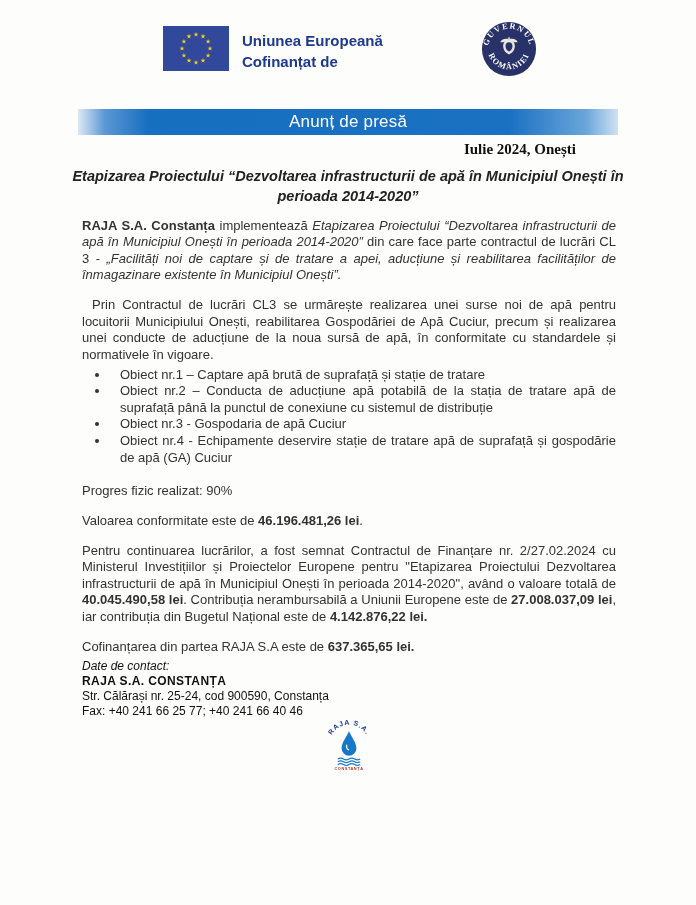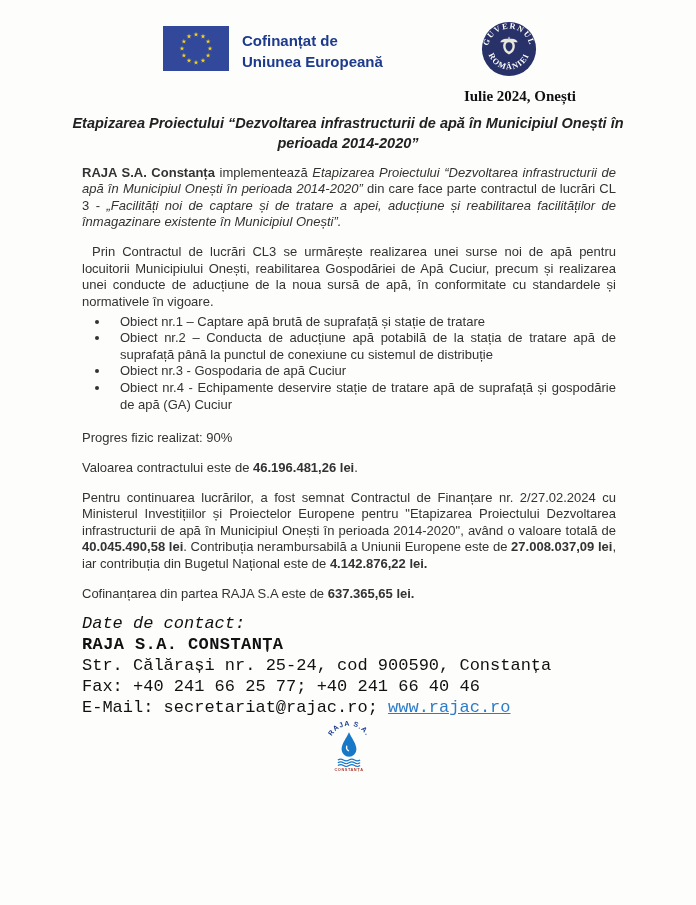--- a/index.html
+++ b/index.html
@@ -32,22 +32,22 @@
   .main{padding:0 80px 0 82px;font-size:13px;line-height:1.28;text-align:justify;}
   .main p{margin:13px 0 0 0;}
   .p-lead{margin-top:11px !important;}
   .p-indent{text-indent:10px;}
   .b{font-weight:bold;}
   .i{font-style:italic;}
   ul.objects{margin:3px 0 12px 0;padding-left:28px;}
   ul.objects li{padding-left:10px;margin:0;text-align:justify;}
   .progress{font-weight:normal;margin-top:17px !important;}
   
-  .contact{font-family:Liberation Mono, monospace;font-size:17px;line-height:1.23;
-    color:#111;margin-top:12px;}
+  .contact{font-family:Liberation Sans, sans-serif;font-size:12px;line-height:1.23;
+    color:#111;margin-top:4px;}
   .contact .label{font-style:italic;}
   .contact .name{font-weight:bold;letter-spacing:.4px;}
   .link{color:#2d7cc9;text-decoration:underline;cursor:pointer;}
   
   .logo-row{display:flex;justify-content:center;margin-top:2px;}
 </style>
 </head>
 <body>
 
 <div class="page">
@@ -66,22 +66,22 @@
         <use href="#st" x="45.1" y="29.5"></use>
         <use href="#st" x="40" y="34.6"></use>
         <use href="#st" x="33" y="36.5"></use>
         <use href="#st" x="26" y="34.6"></use>
         <use href="#st" x="20.9" y="29.5"></use>
         <use href="#st" x="19" y="22.5"></use>
         <use href="#st" x="20.9" y="15.5"></use>
         <use href="#st" x="26" y="10.4"></use>
       </svg>
       <div class="eu-text">
+        <div>Uniunea Europeană</div>
         <div>Cofinanțat de</div>
-        <div>Uniunea Europeană</div>
       </div>
     </div>
 
     <div class="gov-seal">
       <svg width="58" height="58" viewBox="0 0 60 60" aria-hidden="true">
         <circle cx="30" cy="30" r="28" fill="#283168"></circle>
         <defs>
           <path id="arcTop" d="M 8,31 A 22,22 0 0 1 52,31" fill="none"></path>
           <path id="arcBot" d="M 8,29 A 22,22 0 0 0 52,29" fill="none"></path>
         </defs>
@@ -93,54 +93,56 @@
         </text>
         <g>
           <path d="M30 17 l1.3 2.4 h-2.6 z" fill="#e9e7db"></path>
           <path d="M30 20 c4.5 -1.5 8 0.5 9 3 c-2 0.3 -3.5 0 -4.5 -0.6 c1.8 2.2 2 5.4 0.8 8.2 c-1 2.4 -2.9 4.2 -5.3 5 c-2.4 -0.8 -4.3 -2.6 -5.3 -5 c-1.2 -2.8 -1 -6 0.8 -8.2 c-1 0.6 -2.5 0.9 -4.5 0.6 c1 -2.5 4.5 -4.5 9 -3 z" fill="#e9e7db"></path>
           <path d="M30 23 c2.2 0 3.6 1.6 3.6 3.8 c0 2.8 -1.5 5 -3.6 5.9 c-2.1 -0.9 -3.6 -3.1 -3.6 -5.9 c0 -2.2 1.4 -3.8 3.6 -3.8 z" fill="#283168"></path>
         </g>
       </svg>
     </div>
   </div>
 
+  <div class="banner">
+    <span>Anunț de presă</span>
+  </div>
 
   <div class="dateline">Iulie 2024, Onești</div>
 
   <h1 class="title">Etapizarea Proiectului “Dezvoltarea infrastructurii de apă în Municipiul Onești în perioada 2014-2020”</h1>
 
   <div class="main">
 
     <p class="p-lead"><span class="b">RAJA S.A. Constanța</span><span> implementează </span><span class="i">Etapizarea Proiectului “Dezvoltarea infrastructurii de apă în Municipiul Onești în perioada 2014-2020”</span><span> din care face parte contractul de lucrări CL 3 - </span><span class="i">„Facilități noi de captare și de tratare a apei, aducțiune și reabilitarea facilităților de înmagazinare existente în Municipiul Onești”.</span></p>
 
     <p class="p-indent">Prin Contractul de lucrări CL3 se urmărește realizarea unei surse noi de apă pentru locuitorii Municipiului Onești, reabilitarea Gospodăriei de Apă Cuciur, precum și realizarea unei conducte de aducțiune de la noua sursă de apă, în conformitate cu standardele și normativele în vigoare.</p>
 
     <ul class="objects">
       <li>Obiect nr.1 – Captare apă brută de suprafață și stație de tratare</li>
       <li>Obiect nr.2 – Conducta de aducțiune apă potabilă de la stația de tratare apă de suprafață până la punctul de conexiune cu sistemul de distribuție</li>
       <li>Obiect nr.3 - Gospodaria de apă Cuciur</li>
       <li>Obiect nr.4 - Echipamente deservire stație de tratare apă de suprafață și gospodărie de apă (GA) Cuciur</li>
     </ul>
 
     <p class="progress">Progres fizic realizat: 90%</p>
 
-    <p><span>Valoarea contractului este de </span><span class="b">46.196.481,26 lei</span><span>.</span></p>
+    <p><span>Valoarea conformitate este de </span><span class="b">46.196.481,26 lei</span><span>.</span></p>
 
 
     <p><span>Pentru continuarea lucrărilor, a fost semnat Contractul de Finanțare nr. 2/27.02.2024 cu Ministerul Investițiilor și Proiectelor Europene pentru "Etapizarea Proiectului Dezvoltarea infrastructurii de apă în Municipiul Onești în perioada 2014-2020", având o valoare totală de </span><span class="b">40.045.490,58 lei</span><span>. Contribuția nerambursabilă a Uniunii Europene este de </span><span class="b">27.008.037,09 lei</span><span>, iar contribuția din Bugetul Național este de </span><span class="b">4.142.876,22 lei.</span></p>
 
     <p><span>Cofinanțarea din partea RAJA S.A este de </span><span class="b">637.365,65 lei.</span></p>
 
 
     <div class="contact">
       <div class="label">Date de contact:</div>
       <div class="name">RAJA S.A. CONSTANȚA</div>
       <div>Str. Călărași nr. 25-24, cod 900590, Constanța</div>
       <div>Fax: +40 241 66 25 77; +40 241 66 40 46</div>
-      <div><span>E-Mail: secretariat@rajac.ro; </span><a class="link">www.rajac.ro</a></div>
     </div>
 
     <div class="logo-row">
       <svg width="68" height="52" viewBox="0 0 68 56" aria-hidden="true">
         <defs>
           <path id="rajaArc" d="M 13,26 A 21,21 0 0 1 55,26" fill="none"></path>
         </defs>
         <text font-family="Liberation Sans,sans-serif" font-size="7.5" font-weight="bold" fill="#1b3f8f" letter-spacing="1">
           <textPath href="#rajaArc" startOffset="50%" text-anchor="middle">RAJA S.A.</textPath>
         </text>

